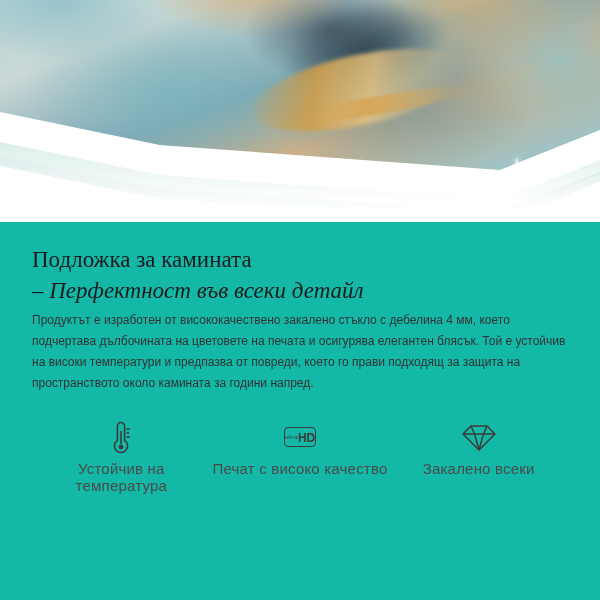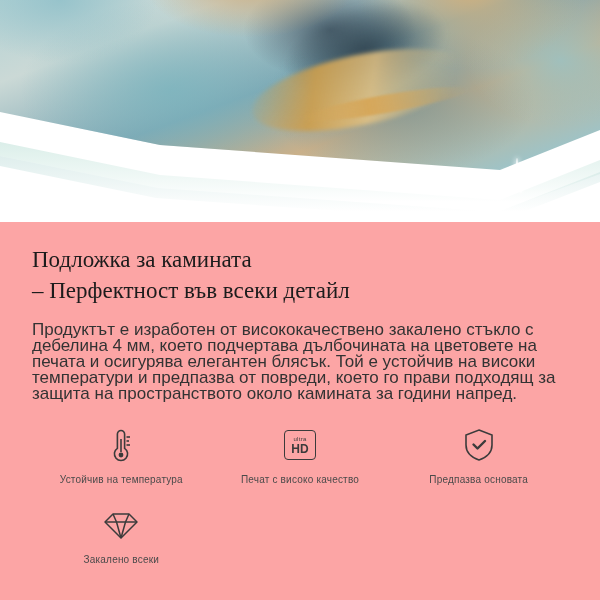--- a/index.html
+++ b/index.html
@@ -10,21 +10,21 @@
     height: 600px;
     overflow: hidden;
     background: #ffffff;
     font-family: "Liberation Sans", sans-serif;
   }
 
   .page {
     position: relative;
     width: 600px;
     height: 600px;
-    background: #fca5a5;
+    background: #14b8a6;
     overflow: hidden;
   }
 
   
   .hero {
     position: relative;
     width: 600px;
     height: 222px;
     overflow: hidden;
     background: #ffffff;
@@ -126,26 +126,26 @@
   }
 
   .headline {
     font-family: "Liberation Serif", serif;
     font-size: 23px;
     line-height: 31px;
     color: #1c1c1c;
     font-weight: 400;
     margin: 16px 0 0 0;
   }
-  .headline .l2 { display: block; }
+  .headline .l2 { display: block; font-style: italic; }
 
   .body-copy {
-    margin-top: 16px;
-    font-size: 17px;
-    line-height: 16px;
+    margin-top: 4px;
+    font-size: 12px;
+    line-height: 21px;
     color: #333333;
     max-width: 540px;
   }
 
   
   .features {
     margin-top: 22px;
     display: grid;
     grid-template-columns: repeat(3, 1fr);
     grid-template-rows: 80px 80px;
@@ -157,33 +157,33 @@
     align-items: center;
     justify-content: flex-start;
   }
   .feature-icon {
     height: 42px;
     display: flex;
     align-items: center;
     justify-content: center;
   }
   .feature-label {
-    margin-top: 8px;
-    font-size: 10px;
+    margin-top: 2px;
+    font-size: 15px;
     color: #4a4a4a;
     letter-spacing: 0.2px;
   }
 
   .hd-badge {
     width: 32px;
-    height: 30px;
+    height: 20px;
     border: 1.6px solid #3b3b3b;
     border-radius: 4px;
     display: flex;
-    flex-direction: column;
+    flex-direction: row;
     align-items: center;
     justify-content: center;
     line-height: 1;
   }
   .hd-badge .ultra {
     font-size: 6px;
     letter-spacing: 0.3px;
     color: #3b3b3b;
   }
   .hd-badge .hd {
@@ -237,29 +237,20 @@
       <div class="feature">
         <div class="feature-icon">
           <div class="hd-badge">
             <span class="ultra">ultra</span>
             <span class="hd">HD</span>
           </div>
         </div>
         <div class="feature-label">Печат с високо качество</div>
       </div>
 
-      <div class="feature">
-        <div class="feature-icon">
-          <svg width="34" height="38" viewBox="0 0 34 38" fill="none" stroke="#3b3b3b" stroke-width="1.6">
-            <path d="M17 4 L30 9 V19c0 8-6 12.6-13 15C10 31.6 4 27 4 19V9z"></path>
-            <path d="M11.5 18.5 l4 4 l7.5 -7.5" stroke-width="2.4" stroke-linecap="round" stroke-linejoin="round"></path>
-          </svg>
-        </div>
-        <div class="feature-label">Предпазва основата</div>
-      </div>
 
       <div class="feature">
         <div class="feature-icon">
           <svg width="36" height="32" viewBox="0 0 36 32" fill="none" stroke="#3b3b3b" stroke-width="1.5" stroke-linejoin="round">
             <path d="M10 5 H26 L34 13 L18 29 L2 13 Z"></path>
             <path d="M2 13 H34"></path>
             <path d="M10 5 L13.5 13 L18 29"></path>
             <path d="M26 5 L22.5 13 L18 29"></path>
           </svg>
         </div>

